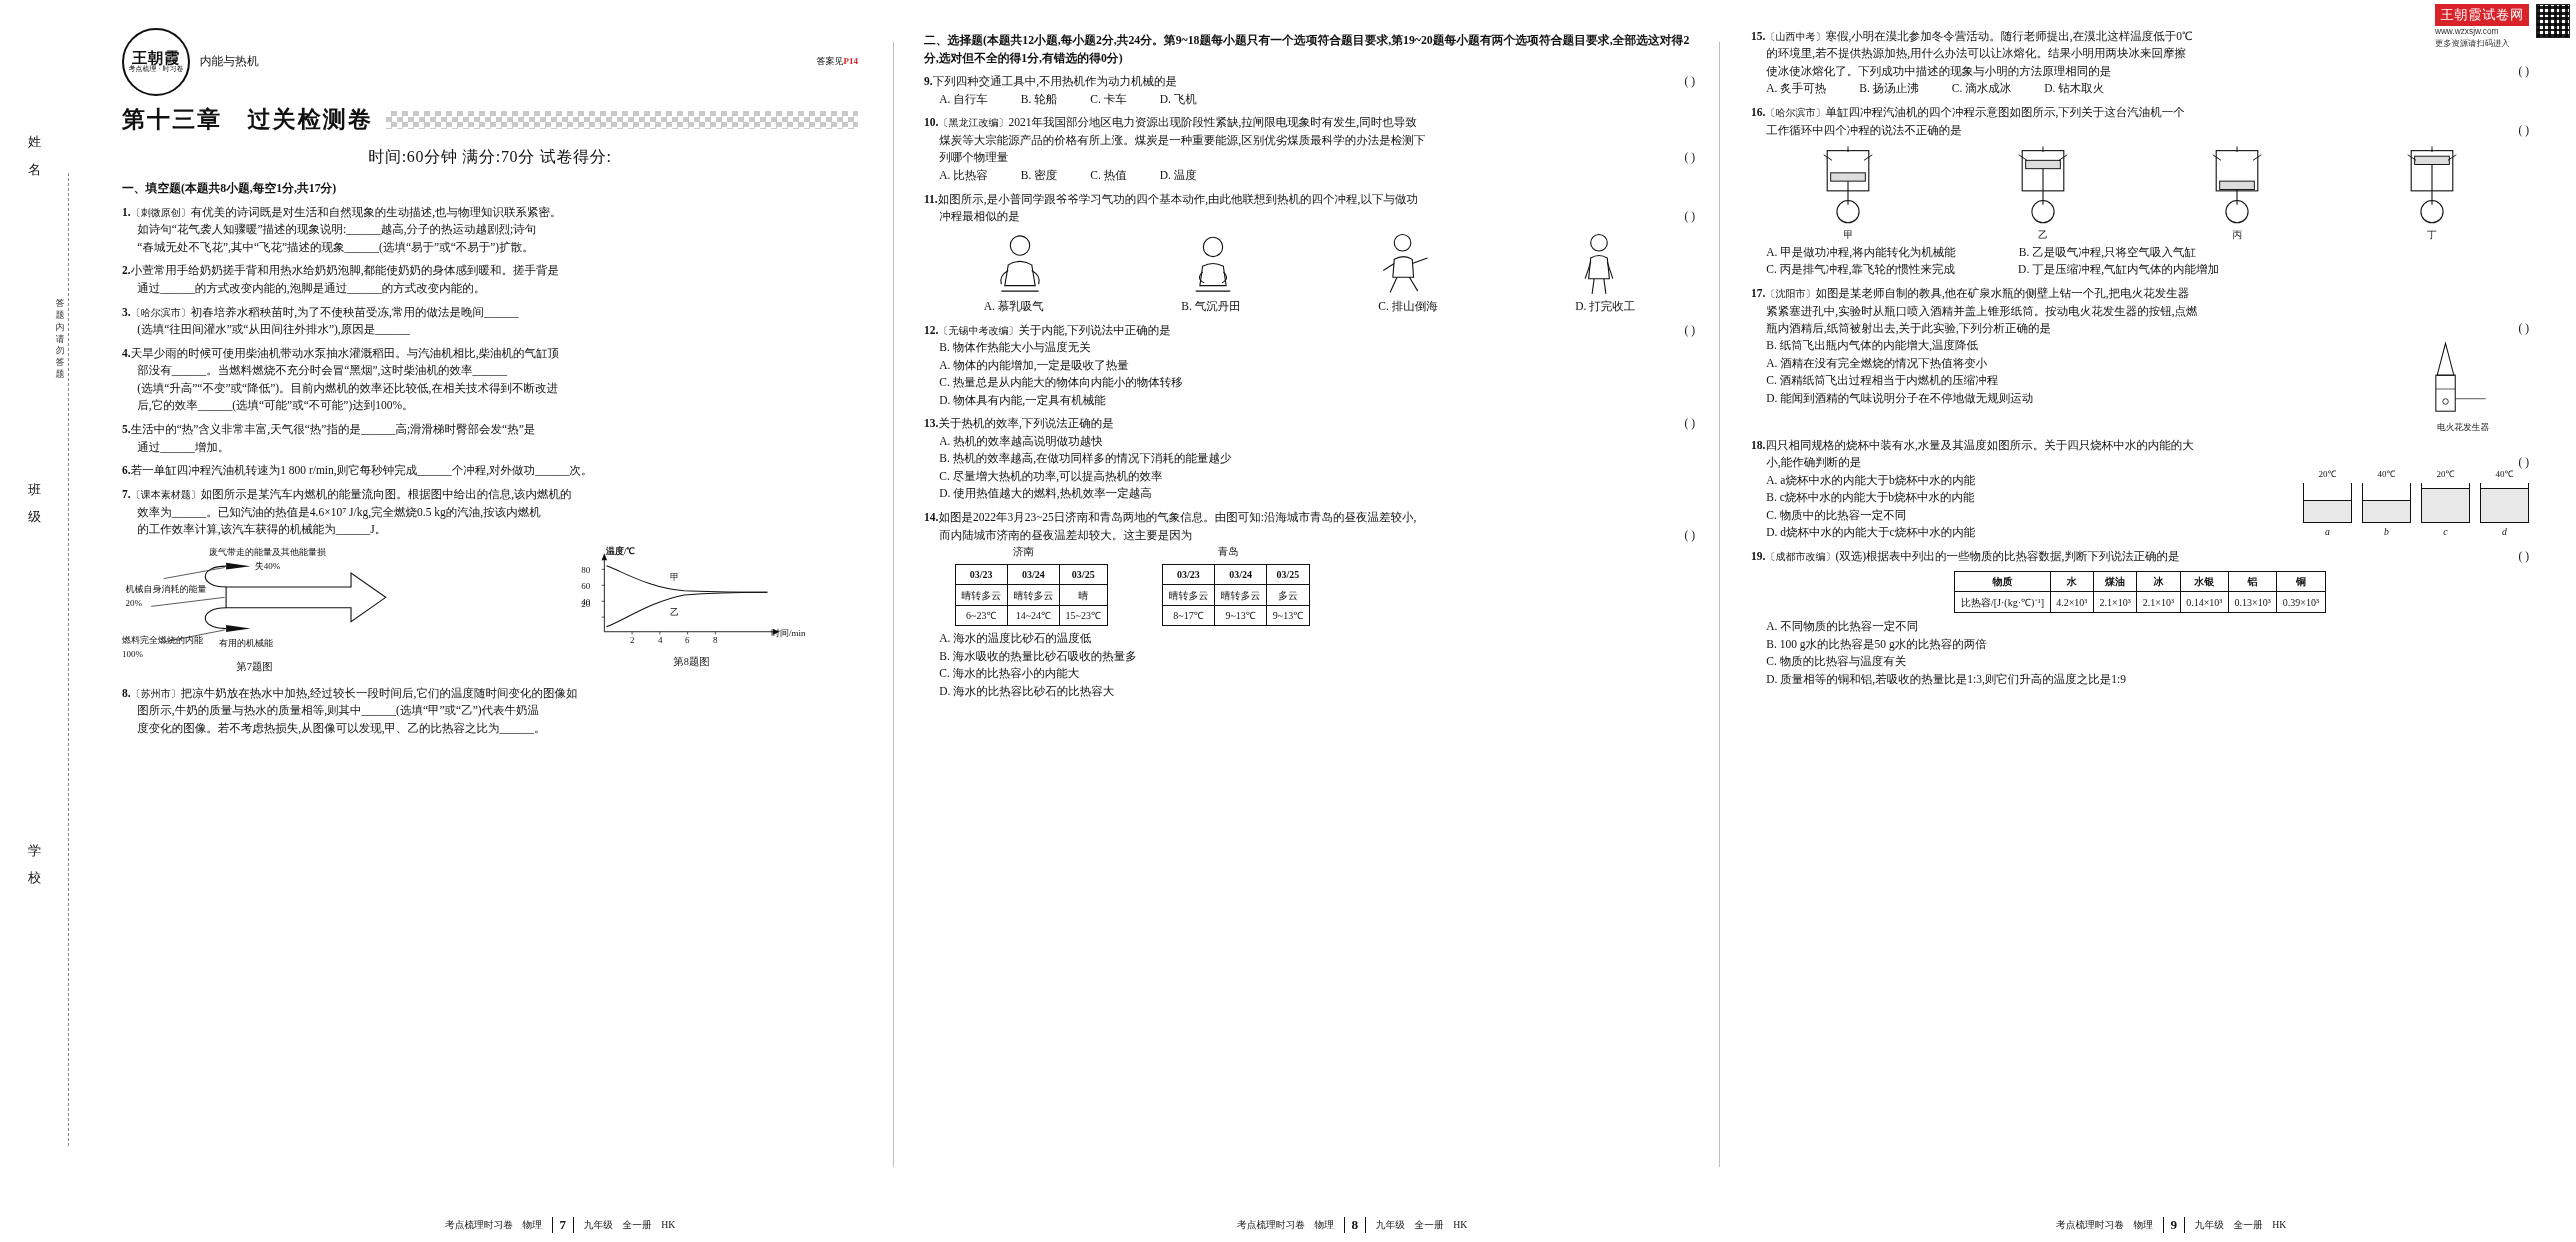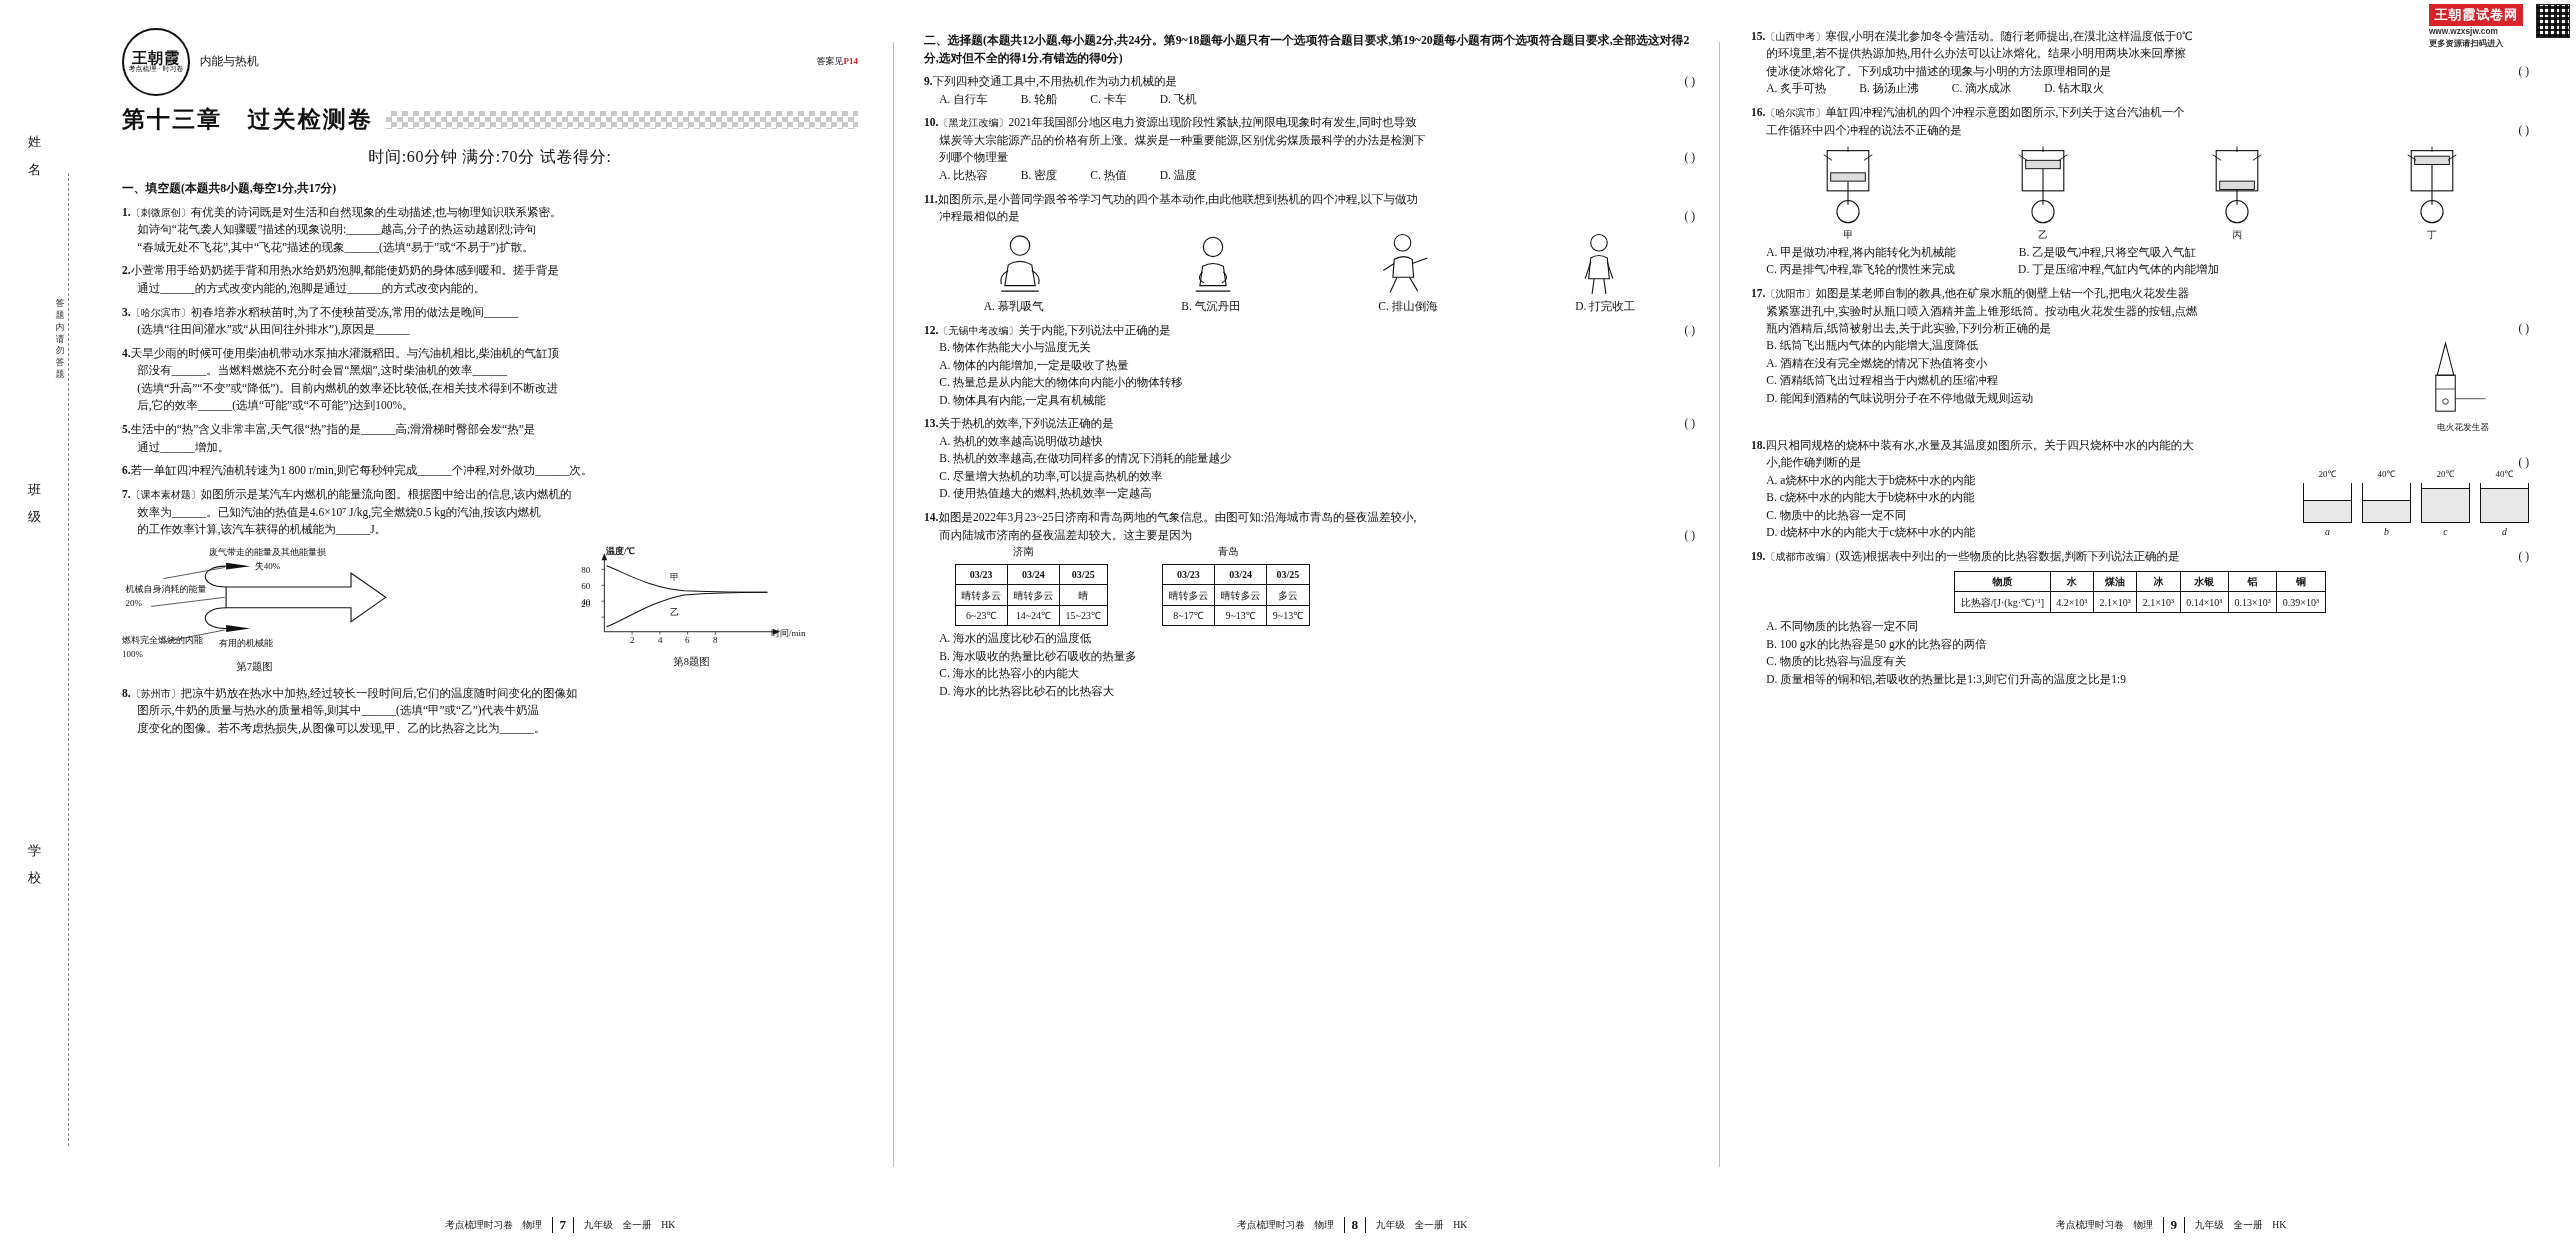--- a/index.html
+++ b/index.html
@@ -17,22 +17,21 @@
     background: #ffffff;
     overflow: hidden;
   }
   
   .top-banner {
     position: absolute;
     top: 4.2px;
     right: 5.6px;
     display: flex;
     align-items: flex-start;
-    gap: 13px;
-    font-weight: bold;
+    gap: 7px;
   }
   .banner-red {
     background: #d8232a;
     color: #fff;
     font-size: 13.2px;
     letter-spacing: 0.7px;
     padding: 2.1px 5.6px;
     font-family: "Liberation Sans", sans-serif;
   }
   .banner-sub {

